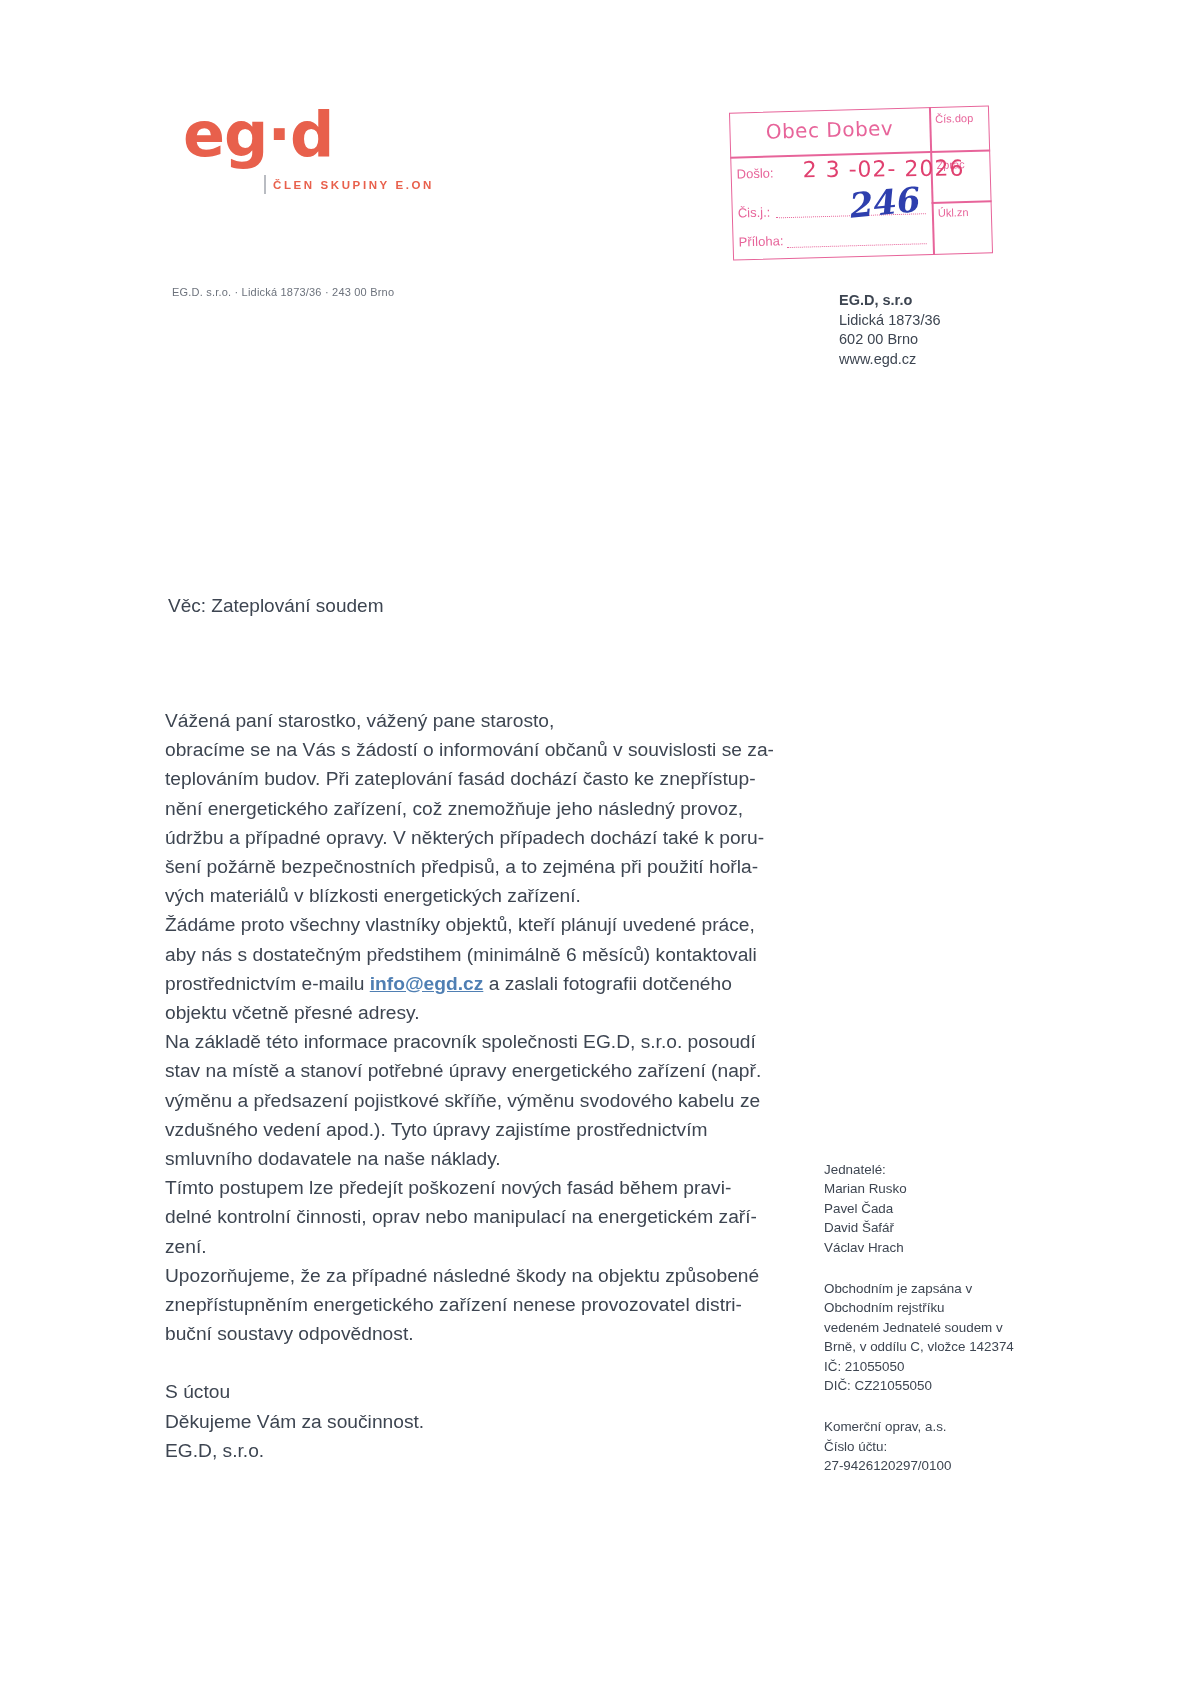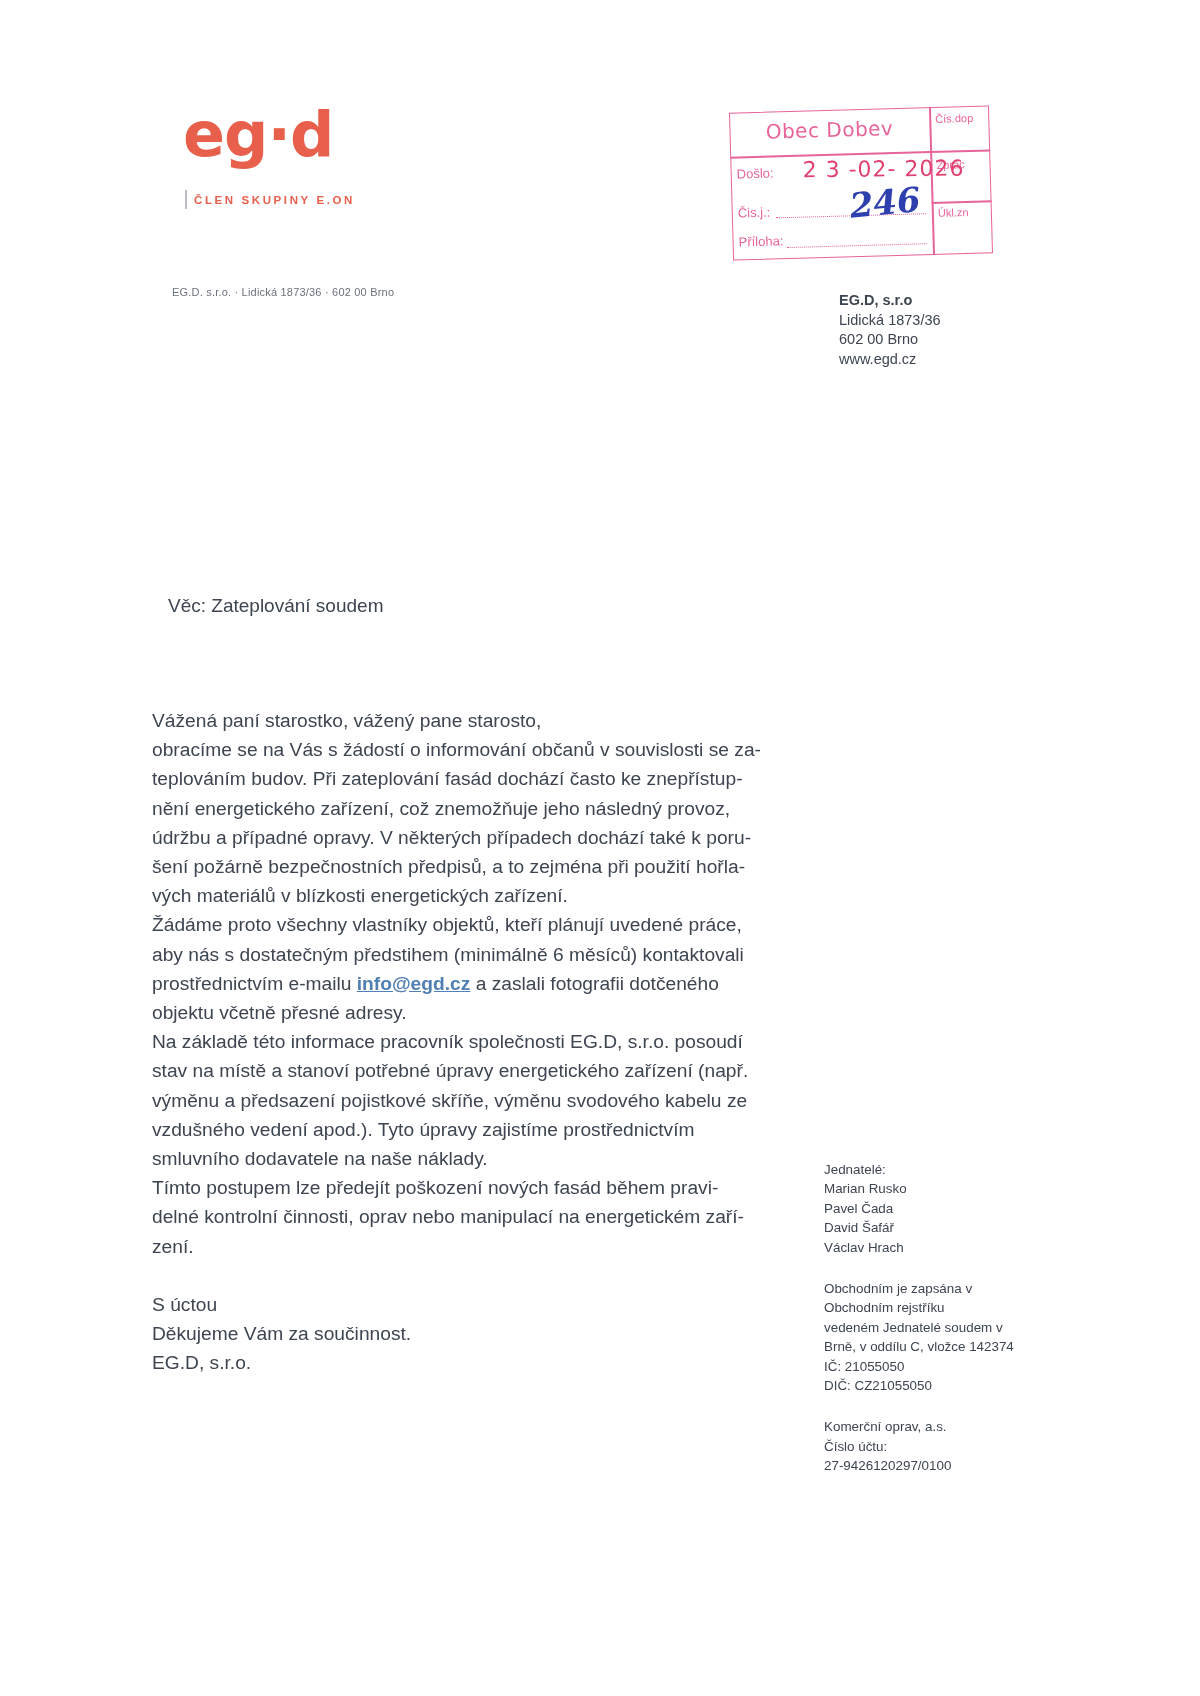--- a/index.html
+++ b/index.html
@@ -31,22 +31,23 @@
     font-weight: 700;
     font-size: 62px;
     line-height: 62px;
     letter-spacing: -1px;
     color: #e8604c;
     white-space: nowrap;
   }
   .logo-sub-wrap {
     display: flex;
     align-items: center;
-    margin-top: 24px;
+    margin-top: 9px;
     padding-left: 2px;
+    justify-content: center;
   }
   .logo-rule {
     width: 2px;
     height: 19px;
     background: #b9bcc2;
     margin-right: 7px;
   }
   .logo-sub {
     font-family: "Liberation Sans", sans-serif;
     font-size: 11.5px;
@@ -192,21 +193,21 @@
     left: 168px;
     top: 595px;
     font-size: 19px;
     color: #3d4551;
     white-space: nowrap;
   }
 
   
   .body-text {
     position: absolute;
-    left: 152px;
+    left: 165px;
     top: 706px;
     width: 620px;
     font-size: 19.2px;
     line-height: 29.2px;
     color: #3d4551;
   }
   .body-text p {
     margin: 0;
   }
   .body-text .gap {
@@ -263,21 +264,21 @@
     <div class="stamp-lbl l3">Příloha:</div>
     <div class="stamp-lbl r1">Čís.dop</div>
     <div class="stamp-lbl r2">Zprac</div>
     <div class="stamp-lbl r3">Úkl.zn</div>
     <div class="stamp-dots-1"></div>
     <div class="stamp-dots-2"></div>
     <div class="stamp-date">2 3 -02- 2026</div>
     <div class="stamp-number">246</div>
   </div>
 
-  <div class="sender-line">EG.D. s.r.o. · Lidická 1873/36 · 602 00 Brno</div>
+  <div class="sender-line">EG.D. s.r.o. · Lidická 1873/36 · 243 00 Brno</div>
 
   <div class="addr-block">
     <div class="strong">EG.D, s.r.o</div>
     <div>Lidická 1873/36</div>
     <div>602 00 Brno</div>
     <div>www.egd.cz</div>
   </div>
 
   <div class="subject">Věc: Zateplování soudem</div>
 
@@ -294,20 +295,23 @@
 prostřednictvím e-mailu </span><a class="mail-link" href="#">info@egd.cz</a><span> a zaslali fotografii dotčeného
 objektu včetně přesné adresy.</span></p>
     <p style="white-space:pre-wrap">Na základě této informace pracovník společnosti EG.D, s.r.o. posoudí
 stav na místě a stanoví potřebné úpravy energetického zařízení (např.
 výměnu a předsazení pojistkové skříňe, výměnu svodového kabelu ze
 vzdušného vedení apod.). Tyto úpravy zajistíme prostřednictvím
 smluvního dodavatele na naše náklady.</p>
     <p style="white-space:pre-wrap">Tímto postupem lze předejít poškození nových fasád během pravi-
 delné kontrolní činnosti, oprav nebo manipulací na energetickém zaří-
 zení.</p>
+    <p style="white-space:pre-wrap">Upozorňujeme, že za případné následné škody na objektu způsobené
+znepřístupněním energetického zařízení nenese provozovatel distri-
+buční soustavy odpovědnost.</p>
     <div class="gap"></div>
     <p>S úctou</p>
     <p>Děkujeme Vám za součinnost.</p>
     <p>EG.D, s.r.o.</p>
   </div>
 
   <div class="footer-col">
     <div class="grp">
       <div>Jednatelé:</div>
       <div>Marian Rusko</div>

